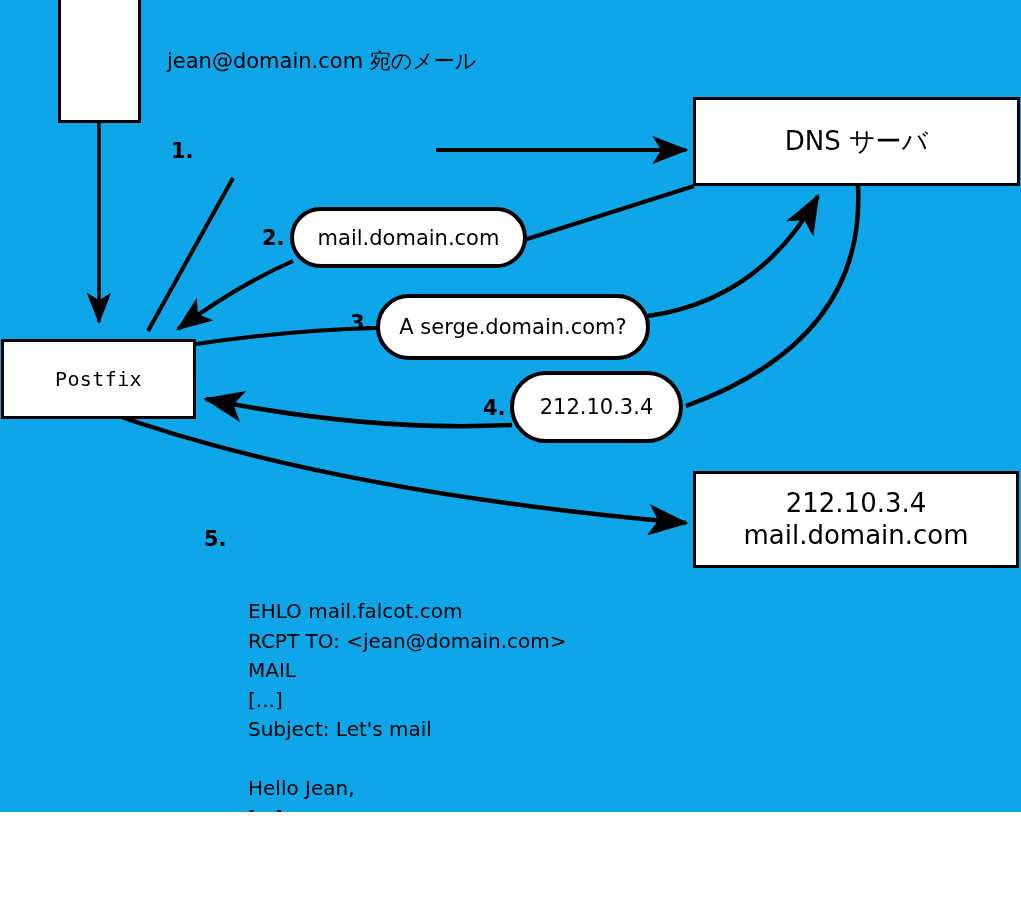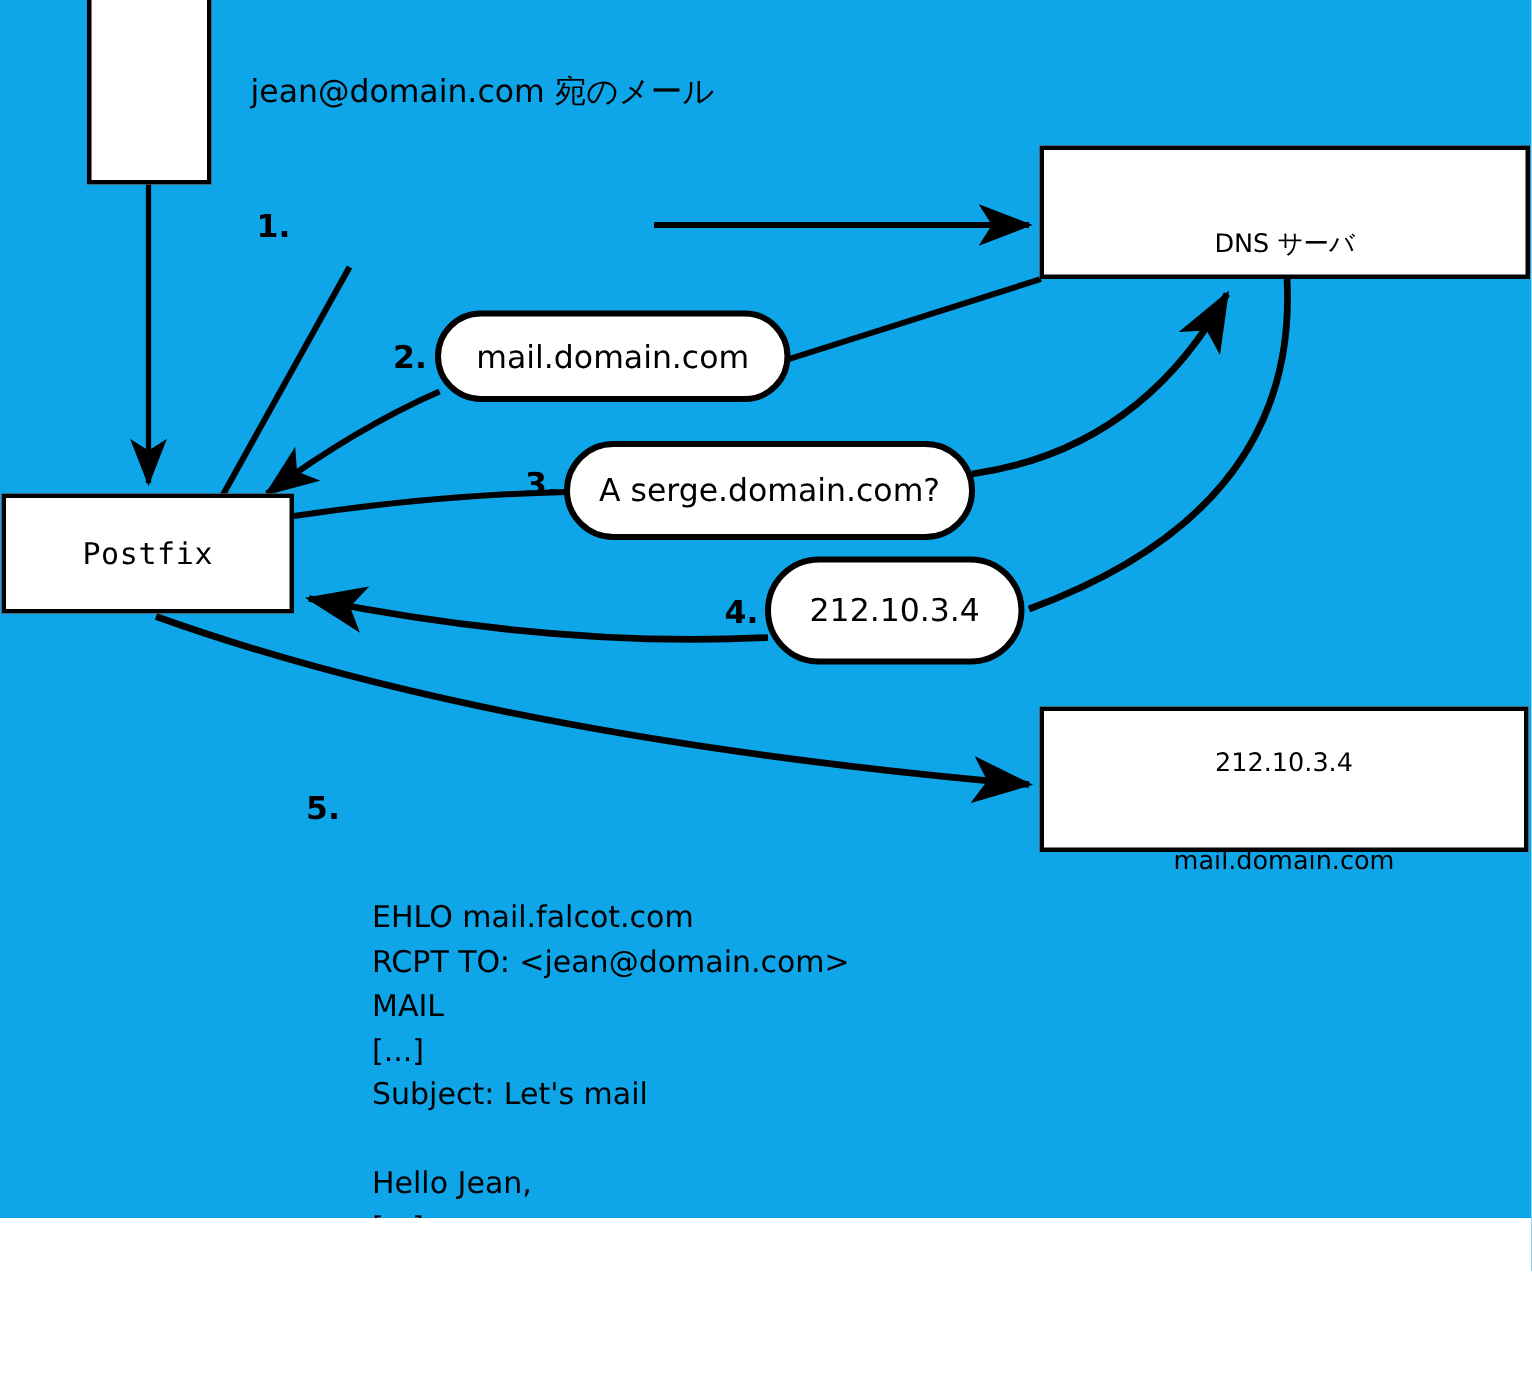--- a/index.html
+++ b/index.html
@@ -54,21 +54,21 @@
     border-radius: 999px;
   }
   .step-num {
     position: absolute;
     font-weight: bold;
     font-size: 21px;
   }
   .header-label {
     font-size: 21px;
   }
-  .box-label { font-size: 17px; margin-top: 44px; }
+  .box-label { font-size: 26px; }
   .postfix-label {
     font-family: "DejaVu Sans Mono", "Liberation Mono", monospace;
     font-size: 20px;
     letter-spacing: 0.4px;
   }
   .bubble-label { font-size: 21px; }
   .smtp-head { font-size: 21px; }
   .smtp-line { font-size: 20px; }
   .transcript { position: absolute; }
   .transcript div { white-space: pre; line-height: 29.5px; }
@@ -105,21 +105,21 @@
 
     <path d="M104,411 Q330,492 686,523" stroke="#000" stroke-width="4.5" fill="none" marker-end="url(#ah)"></path>
   </svg>
 
   <div class="node-box" style="left:58px; top:-10px; width:83px; height:133px;">
     <span class="box-label"></span>
   </div>
 
   <div class="txt header-label" style="left:167px; top:47px;">jean@domain.com 宛のメール</div>
 
-  <div class="node-box" style="left:1px; top:329px; width:195px; height:80px;">
+  <div class="node-box" style="left:1px; top:339px; width:195px; height:80px;">
     <span class="postfix-label">Postfix</span>
   </div>
 
   <div class="node-box" style="left:693px; top:97px; width:327px; height:89px;">
     <span class="box-label">DNS サーバ</span>
   </div>
 
   <div class="node-box" style="left:693px; top:471px; width:326px; height:97px; flex-direction:column;">
     <span class="box-label">212.10.3.4</span>
     <span class="box-label">mail.domain.com</span>

